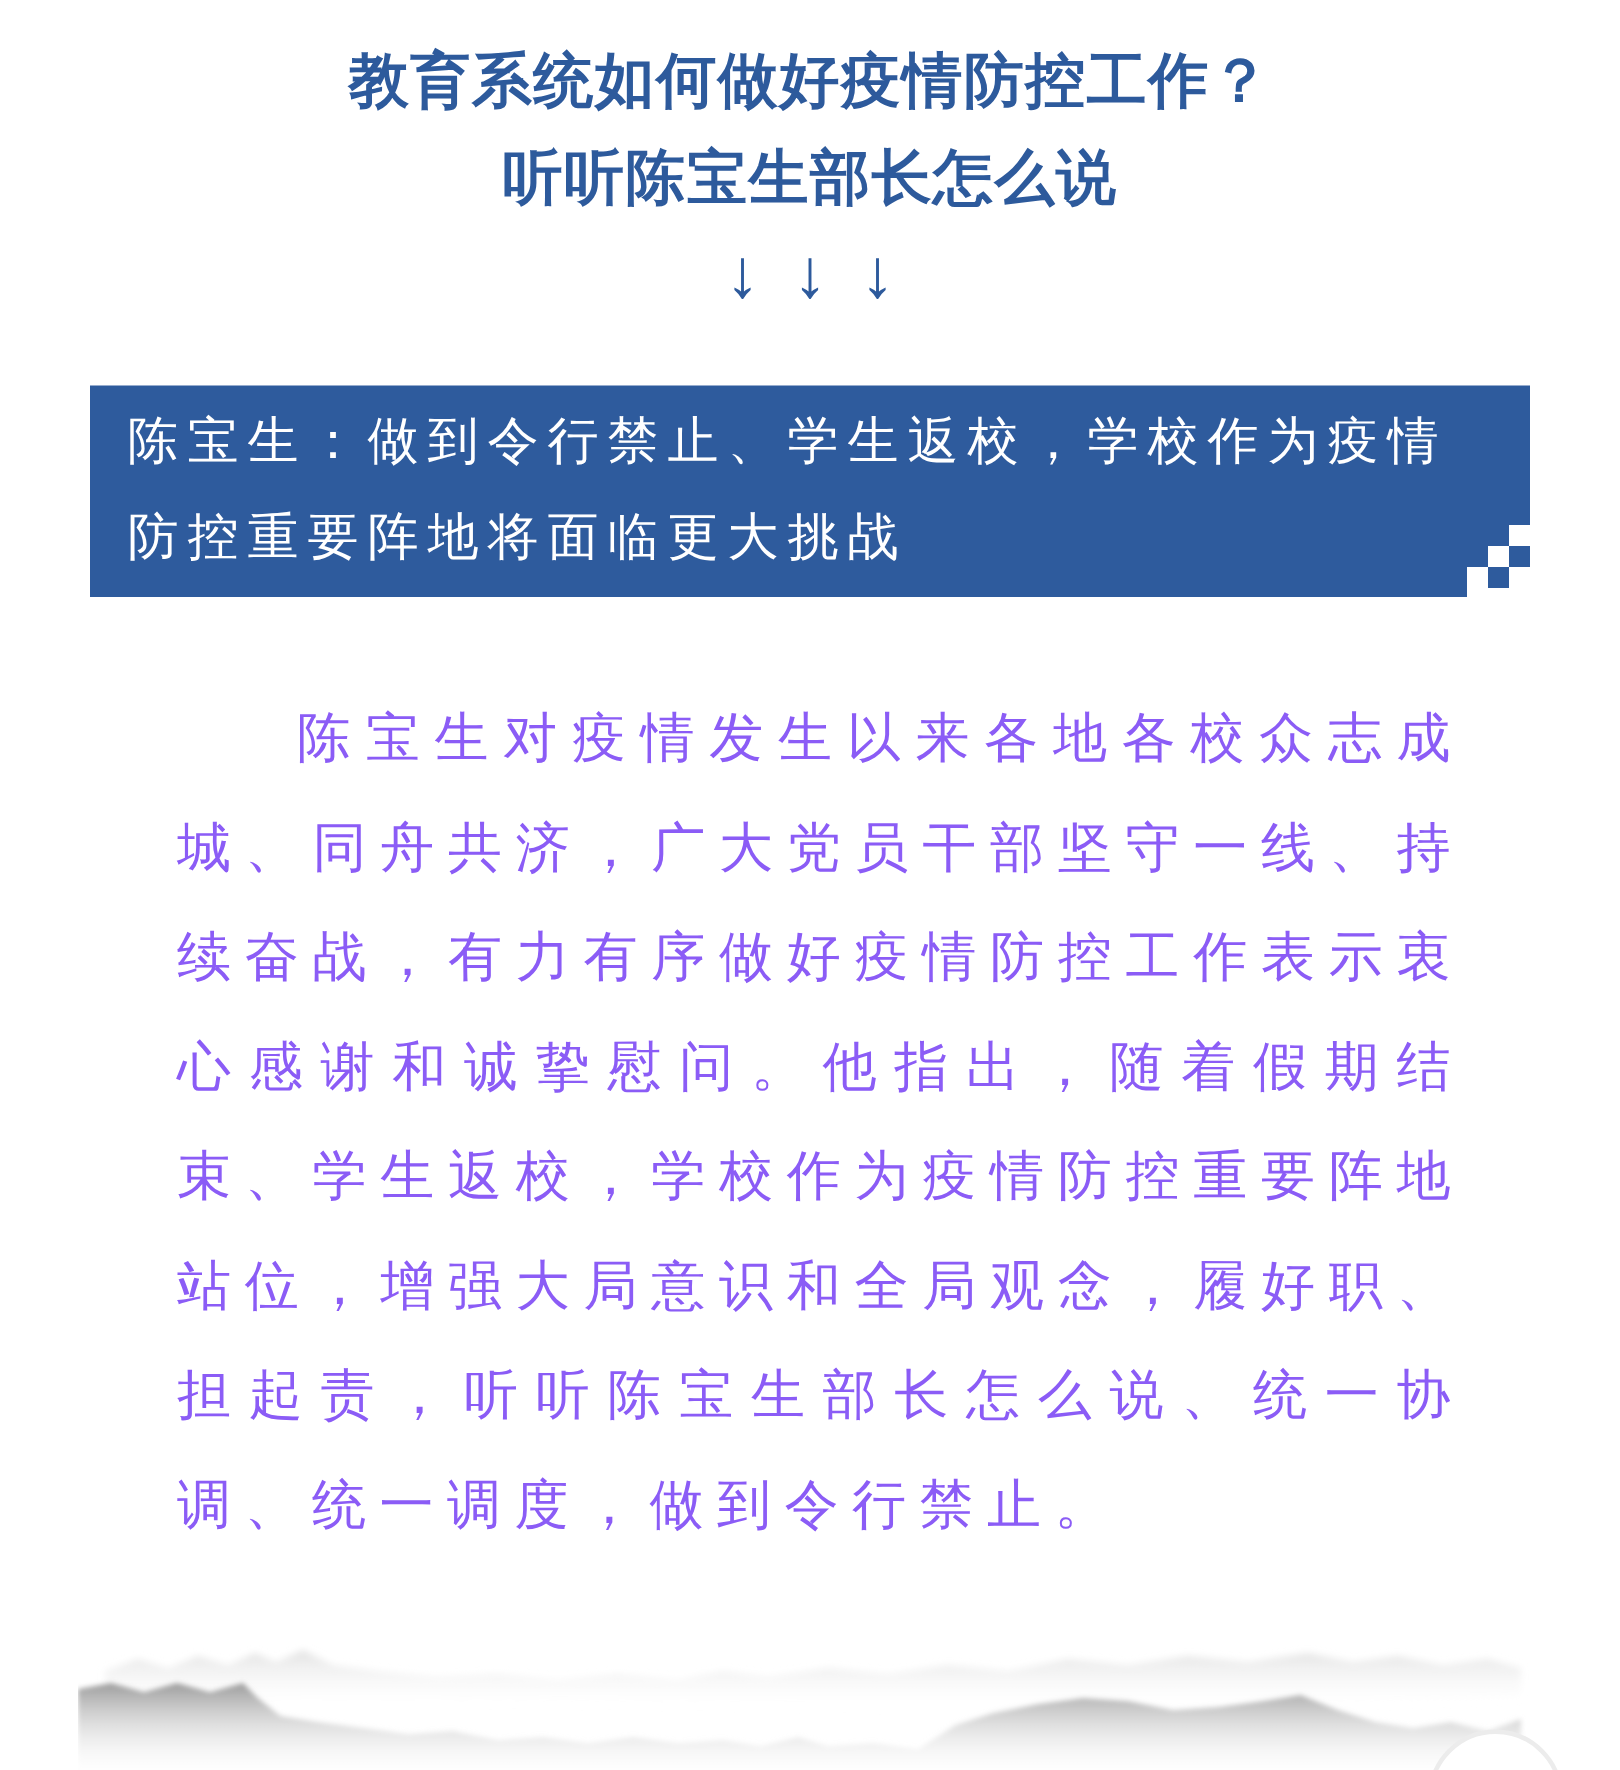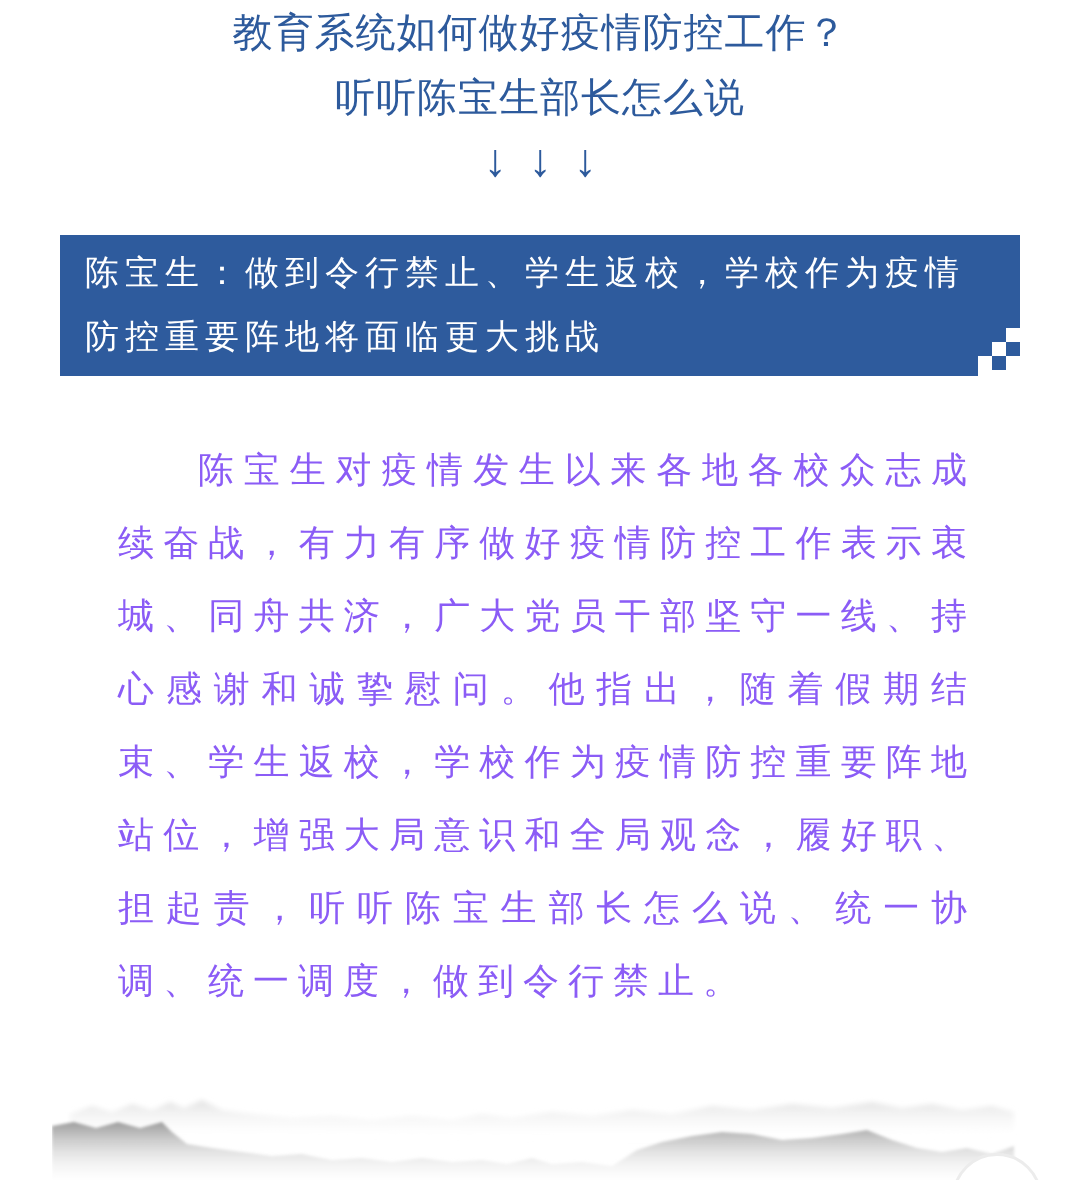--- a/index.html
+++ b/index.html
@@ -5,24 +5,25 @@
   html,body{margin:0;padding:0;background:#fff;}
   .page{
     position:relative;
     width:1080px;height:1180px;
     background:#ffffff;
     overflow:hidden;
     font-family:"Liberation Sans","DejaVu Sans",sans-serif;
   }
   
   .title{
+    padding-top:22px;
     text-align:center;
     color:#2d5a9c;
     font-size:40px;
-    font-weight:normal;
+    font-weight:bold;
     line-height:65px;
     letter-spacing:1px;
   }
   .arrows{
     margin-top:5px;
     text-align:center;
     color:#2d5a9c;
     font-size:46px;
     font-weight:bold;
     line-height:50px;
@@ -95,22 +96,22 @@
     <div class="bline">防控重要阵地将面临更大挑战</div>
     <span class="sq s1"></span>
     <span class="sq s2"></span>
     <span class="sq s3"></span>
     <span class="sq s4"></span>
     <span class="sq s5"></span>
   </div>
 
   <div class="body">
     <div class="body-line first">陈宝生对疫情发生以来各地各校众志成</div>
+    <div class="body-line">城、同舟共济，广大党员干部坚守一线、持</div>
     <div class="body-line">续奋战，有力有序做好疫情防控工作表示衷</div>
-    <div class="body-line">城、同舟共济，广大党员干部坚守一线、持</div>
     <div class="body-line">心感谢和诚挚慰问。他指出，随着假期结</div>
     <div class="body-line">束、学生返校，学校作为疫情防控重要阵地</div>
     <div class="body-line">站位，增强大局意识和全局观念，履好职、</div>
     <div class="body-line">担起责，听听陈宝生部长怎么说、统一协</div>
     <div class="body-line last">调、统一调度，做到令行禁止。</div>
   </div>
 
   <svg class="tear" viewBox="0 0 975 95" xmlns="http://www.w3.org/2000/svg">
     <defs>
       <linearGradient id="gMain" x1="0" y1="0" x2="0" y2="1">

